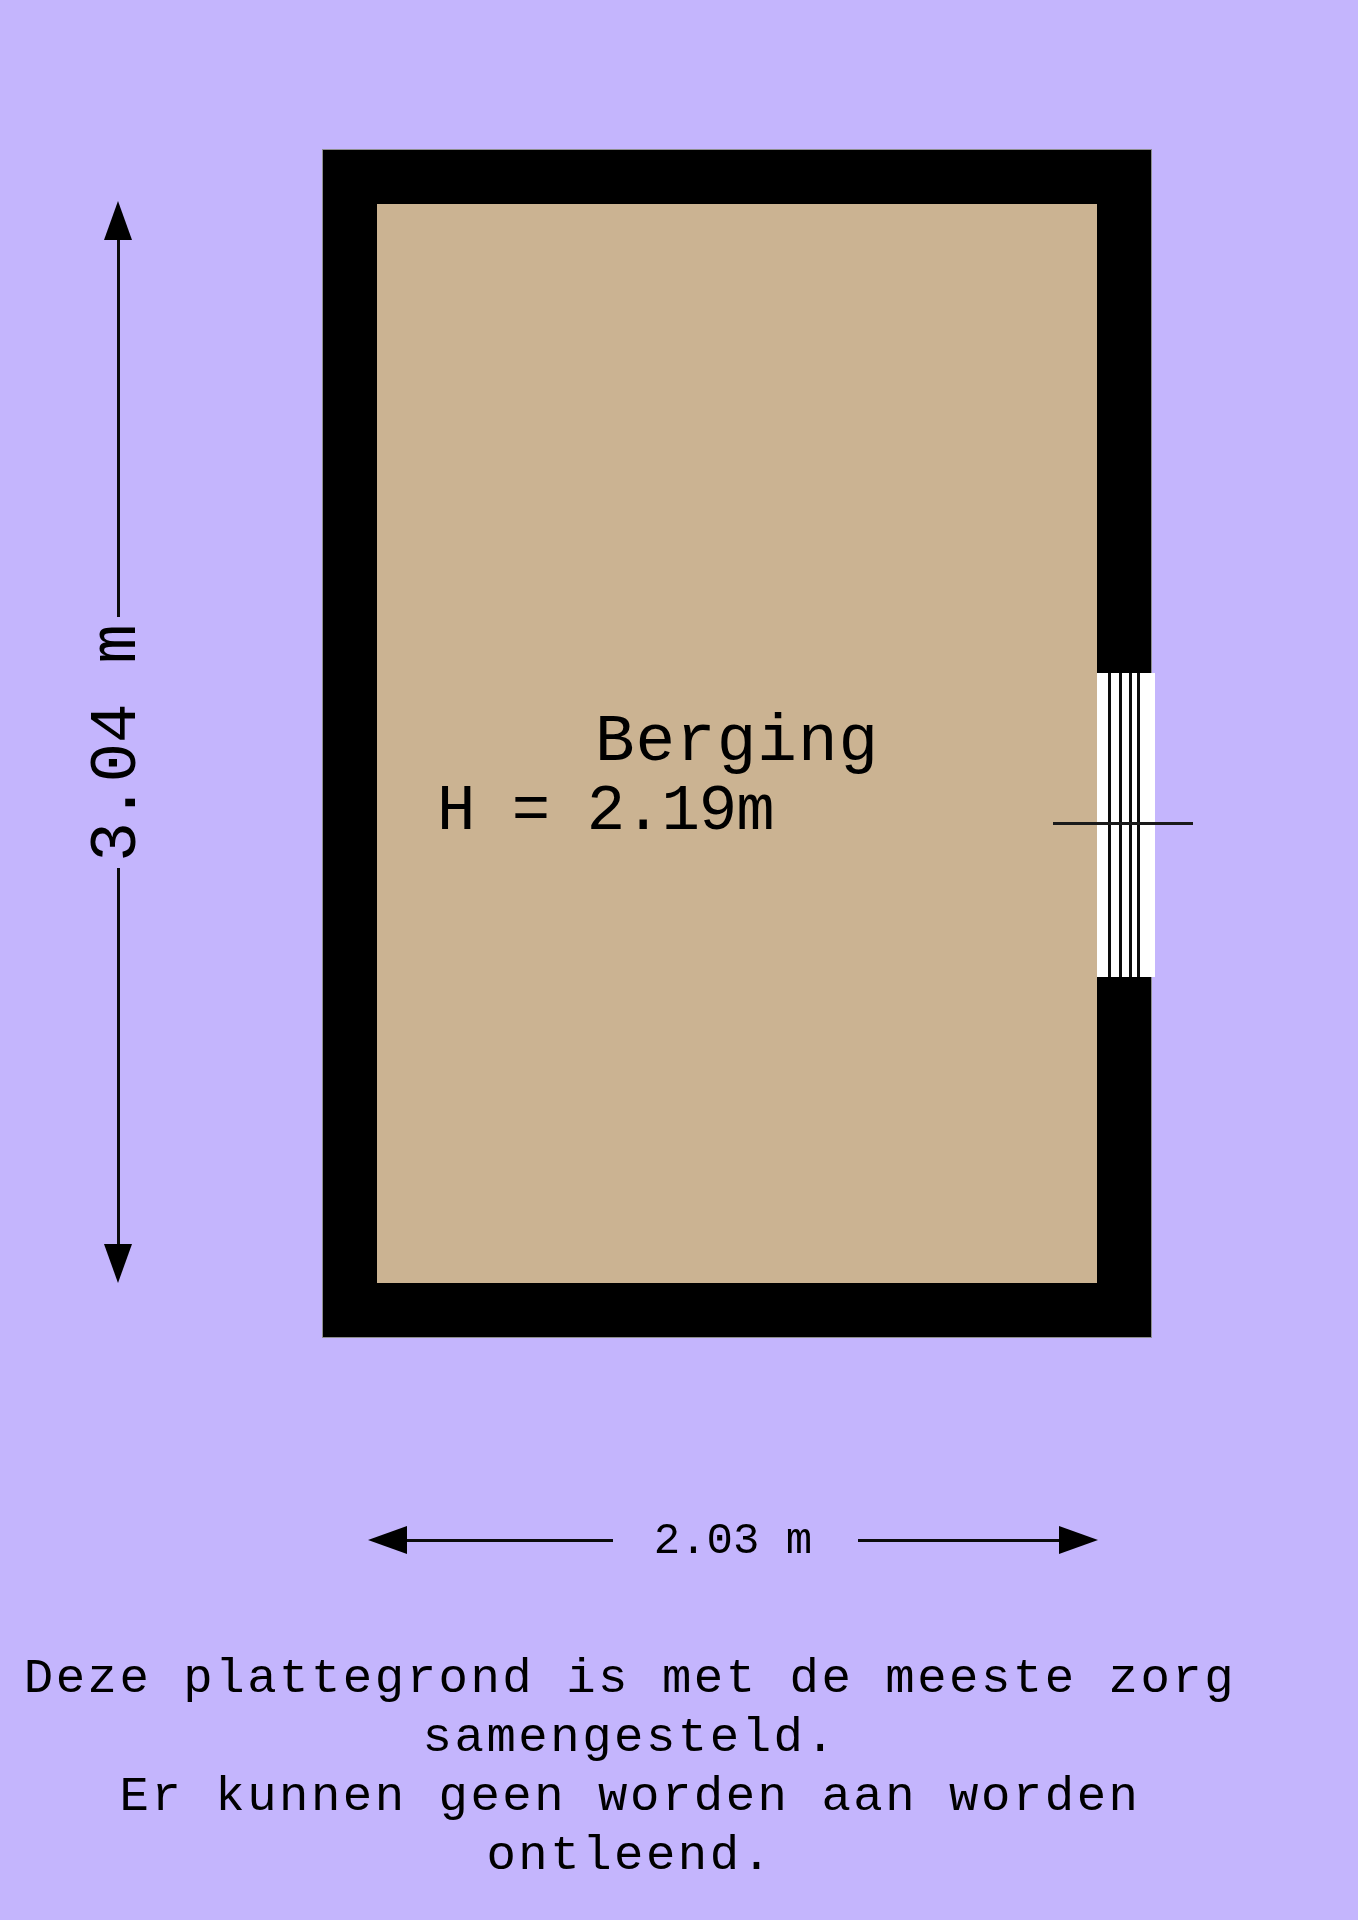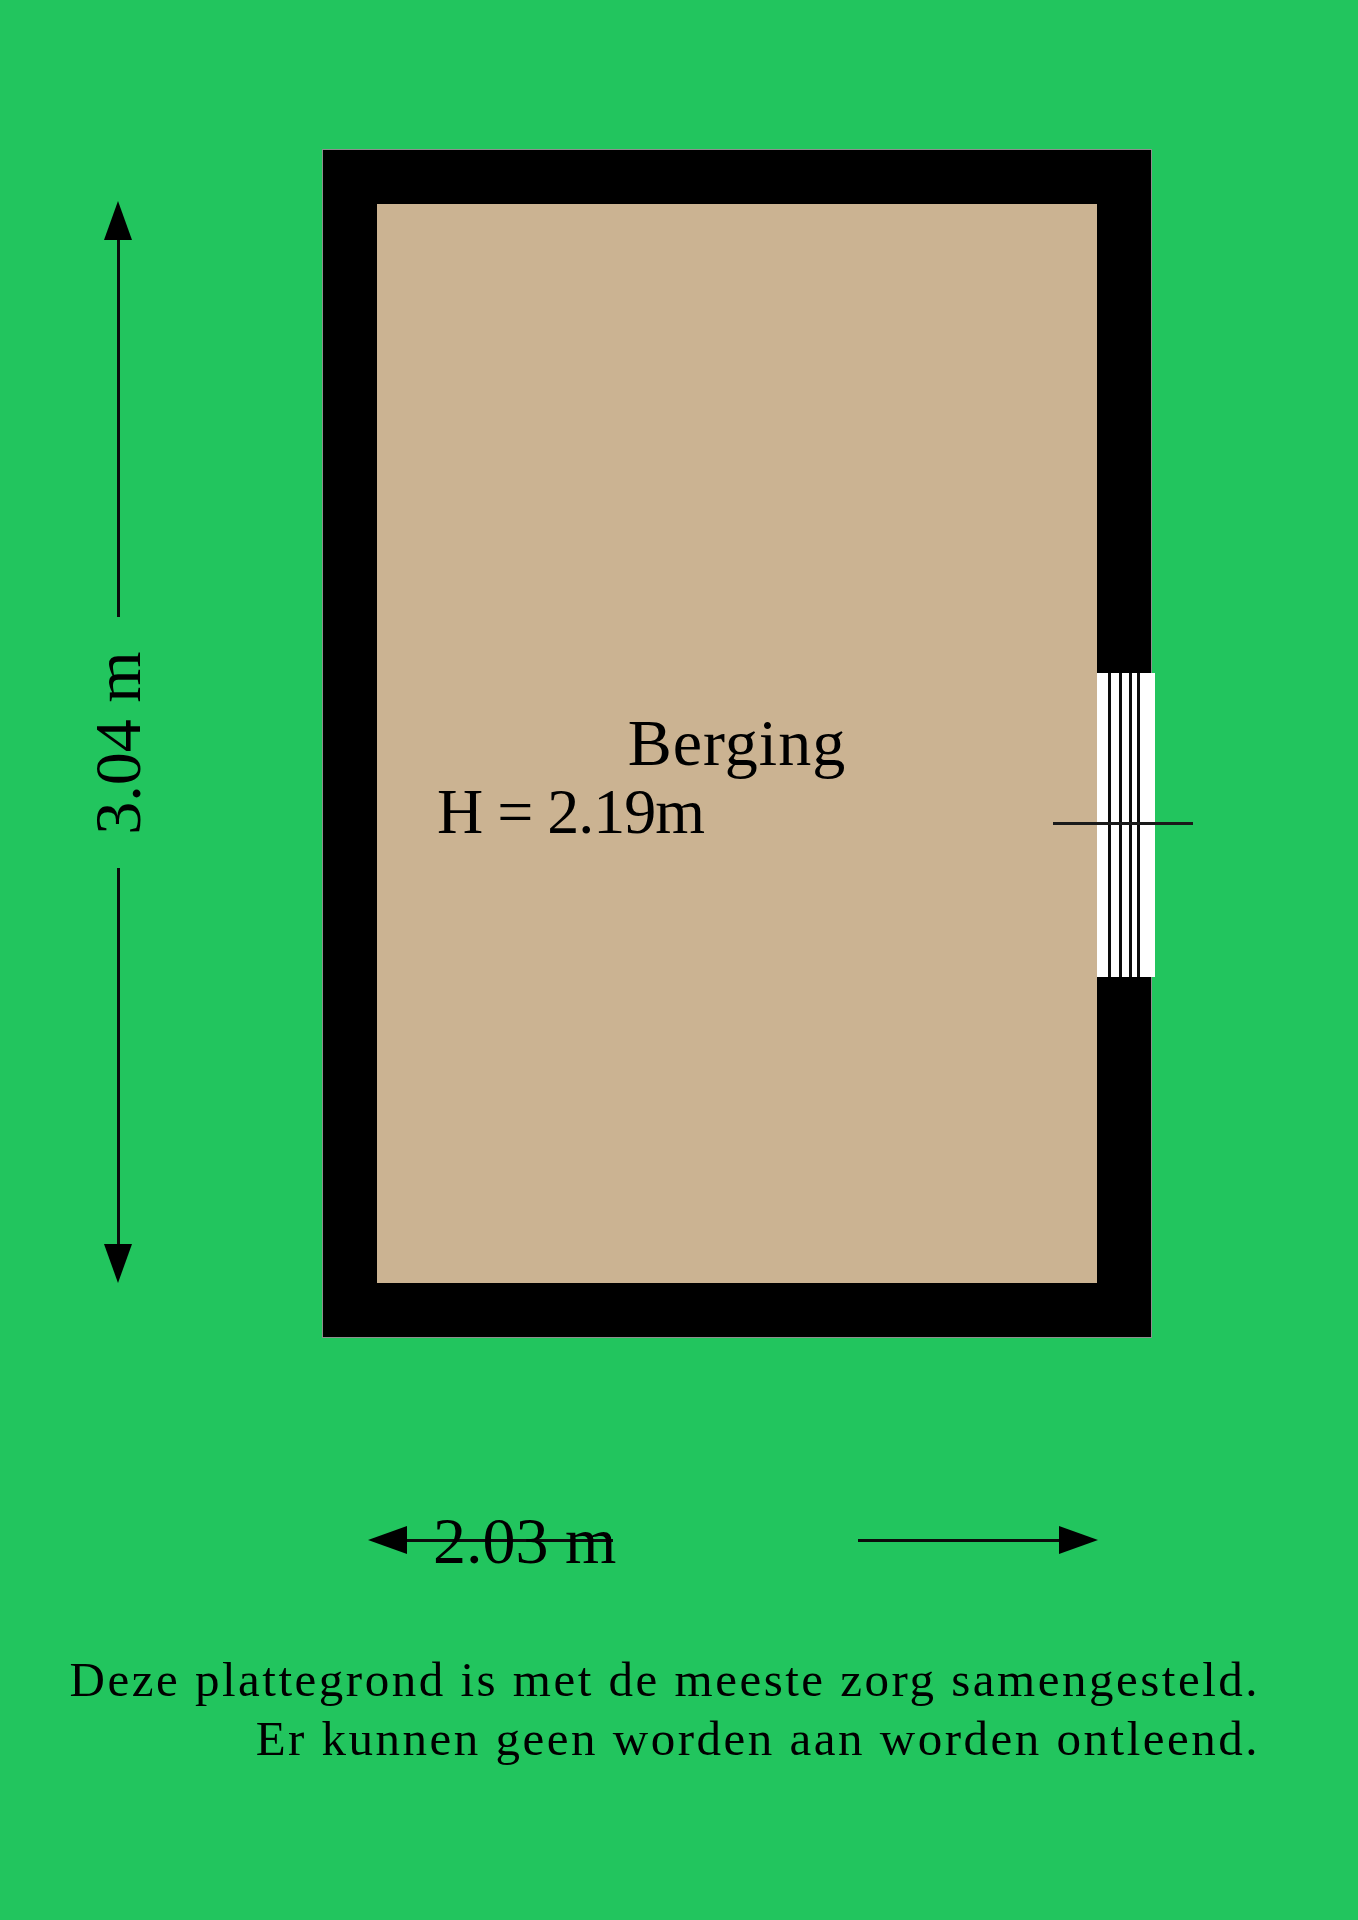--- a/index.html
+++ b/index.html
@@ -4,23 +4,23 @@
 <style>
   html, body {
     margin: 0;
     padding: 0;
     background: #ffffff;
   }
   #canvas {
     position: relative;
     width: 1358px;
     height: 1920px;
-    background: #22c55e;
+    background: #c4b5fd;
     overflow: hidden;
-    font-family: Liberation Serif, serif;
+    font-family: Liberation Mono, monospace;
     color: #000000;
   }
   .abs { position: absolute; }
 
   
   #walls {
     left: 323px; top: 150px;
     width: 828px; height: 1187px;
     background: #000000;
     box-shadow: 0 0 0 1px #8e8e8e;
@@ -110,30 +110,30 @@
     left: -32px; top: 707px;
     width: 300px; height: 72px;
     line-height: 72px;
     text-align: center;
     font-size: 66px;
     transform: rotate(-90deg);
   }
   #hdim-label {
     left: 433px; top: 1505px;
     width: 600px;
-    text-align: left;
-    font-size: 66px;
+    text-align: center;
+    font-size: 44px;
     line-height: 72px;
   }
 
   
   #disclaimer {
     left: 0; top: 1650px;
     width: 1260px;
-    text-align: right;
+    text-align: center;
     font-size: 49px;
     letter-spacing: 2.5px;
     line-height: 59px;
   }
 </style>
 </head>
 <body>
 
 <div id="canvas">
 

